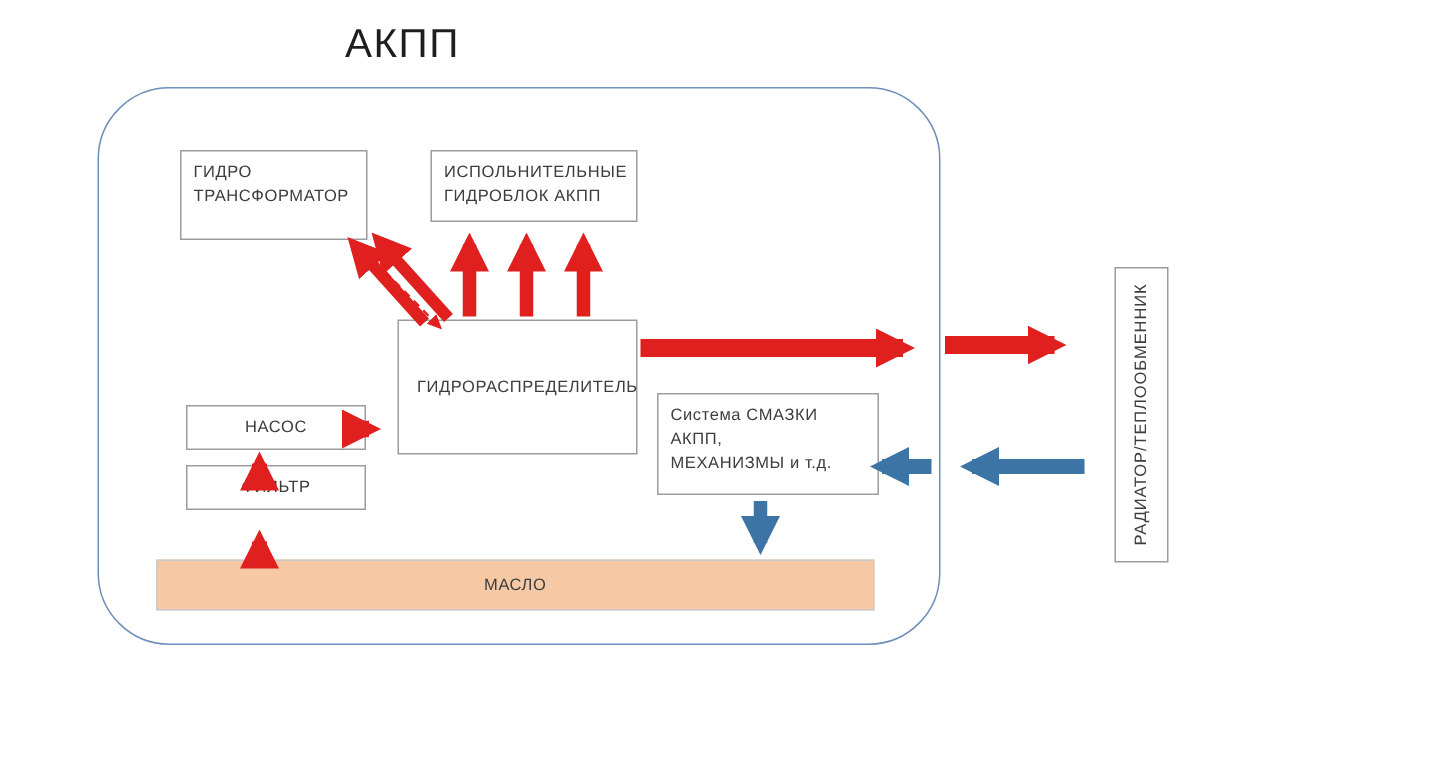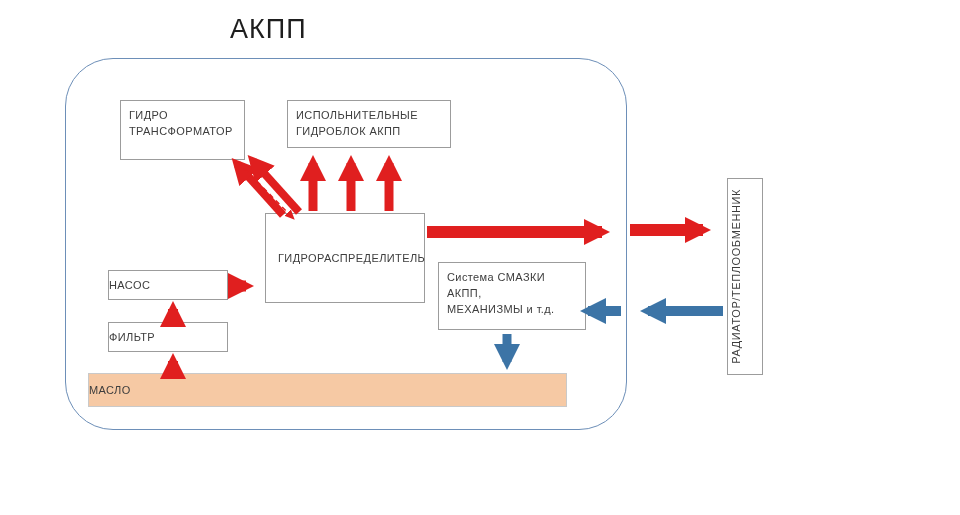--- a/index.html
+++ b/index.html
@@ -42,30 +42,31 @@
     color: var(--text, #3d3d3d);
     font-size: 11px;
     letter-spacing: 0.4px;
     line-height: 16px;
     box-sizing: border-box;
   }
   .box .pad { padding: 6px 8px; }
   .box.center-text {
     display: flex;
     align-items: center;
-    justify-content: flex-start;
+    justify-content: center;
     text-align: center;
+    margin-left: 16px;
   }
   .b-torque   { left: 120px; top: 100px; width: 125px; height: 60px; }
-  .b-actuators{ left: 287px; top: 100px; width: 164px; height: 48px; }
+  .b-actuators{ left: 287px; top: 100px; width: 138px; height: 48px; }
   .b-valve    { left: 265px; top: 213px; width: 160px; height: 90px;
                 display: flex; flex-direction: column; justify-content: center; }
   .b-valve .pad { padding: 0 12px; }
   .b-pump     { left: 108px; top: 270px; width: 120px; height: 30px; }
-  .b-filter   { left: 108px; top: 322px; width: 120px; height: 30px; }
+  .b-filter   { left: 108px; top: 310px; width: 120px; height: 30px; }
   .b-lube     { left: 438px; top: 262px; width: 148px; height: 68px; }
   .b-oil      { left: 88px;  top: 373px; width: 479px; height: 34px;
                 background: var(--oil-fill, #f6c9a4);
                 border: 1px solid #c9c9c9; }
   .b-radiator { left: 727px; top: 178px; width: 36px; height: 197px; }
   .vertical-label {
     writing-mode: vertical-rl;
     transform: rotate(180deg);
     letter-spacing: 0.6px;
     white-space: nowrap;

